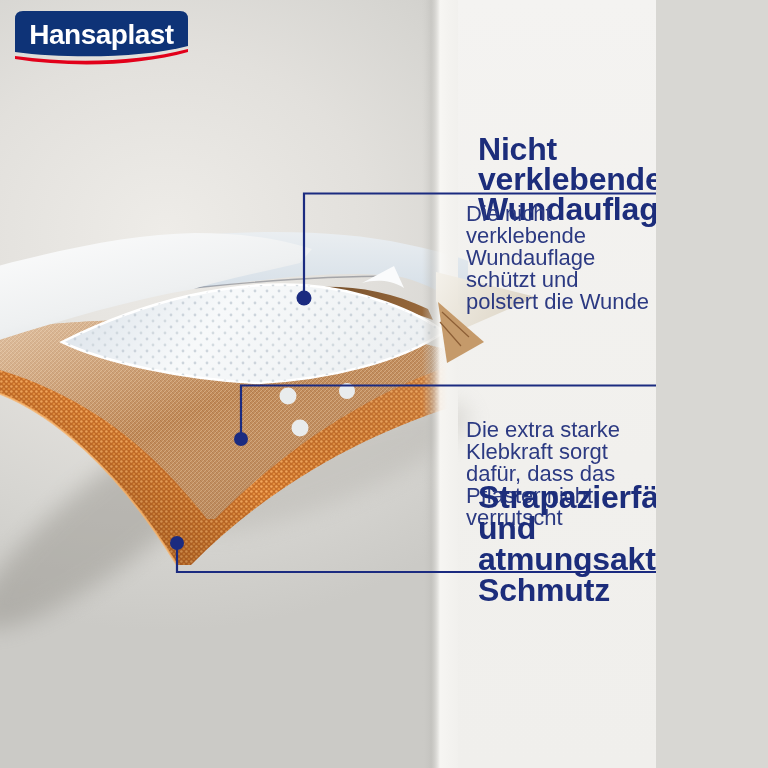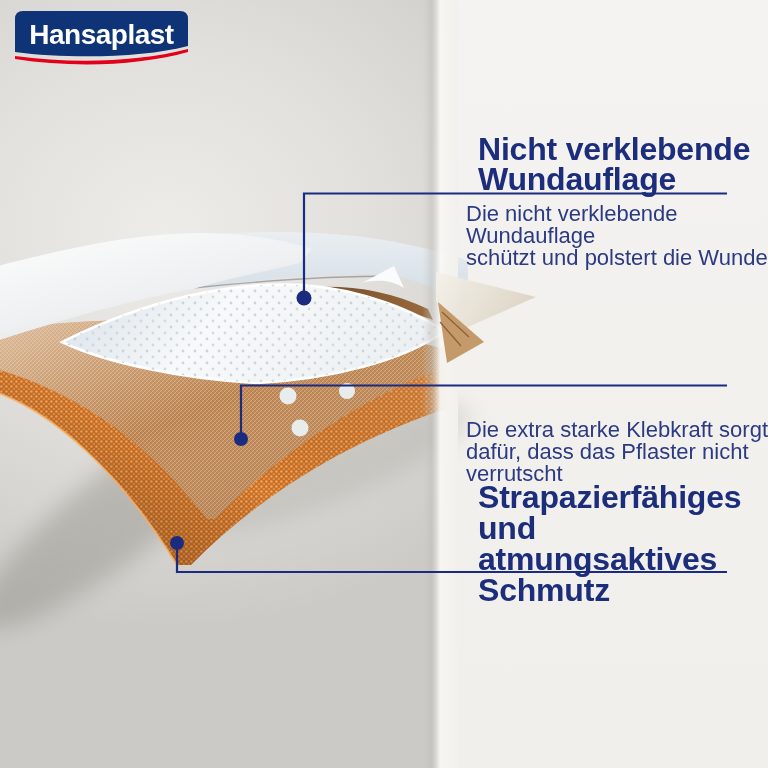--- a/index.html
+++ b/index.html
@@ -1,16 +1,16 @@
 <!DOCTYPE html>
 <html><head>
 <meta charset="utf-8">
 <style>
   html,body{margin:0;padding:0;background:#d8d7d3;}
-  .stage{position:relative;width:768px;height:768px;overflow:hidden;
+  .stage{position:relative;width:656px;height:768px;overflow:hidden;
          font-family:"Liberation Sans",sans-serif;}
   .bg-left{position:absolute;left:0;top:0;width:458px;height:768px;
     background:
       radial-gradient(460px 400px at 36% 30%, #eeece8 0%, #e2e0dc 45%, #d6d5d1 74%, #cbcac6 100%);}
   .bg-right{position:absolute;left:455px;top:0;width:313px;height:768px;
     background:linear-gradient(180deg,#f4f3f1 0%,#f1f0ed 60%,#f0efec 100%);}
   svg.scene{position:absolute;left:0;top:0;}
   svg.logo{position:absolute;left:13px;top:10px;}
   .t{position:absolute;left:466px;white-space:pre-line;}
   .hd{font-weight:700;font-size:32px;line-height:30px;letter-spacing:-0.2px;color:#1c2d7b;margin:12px;}

